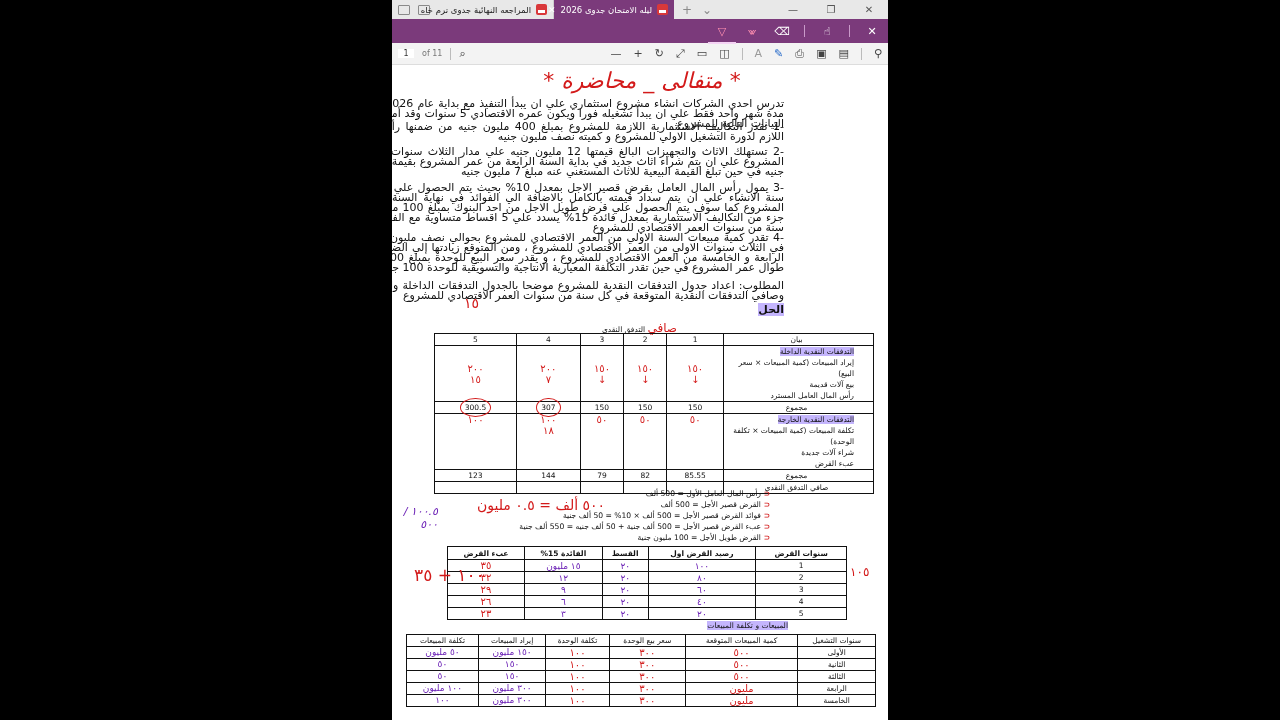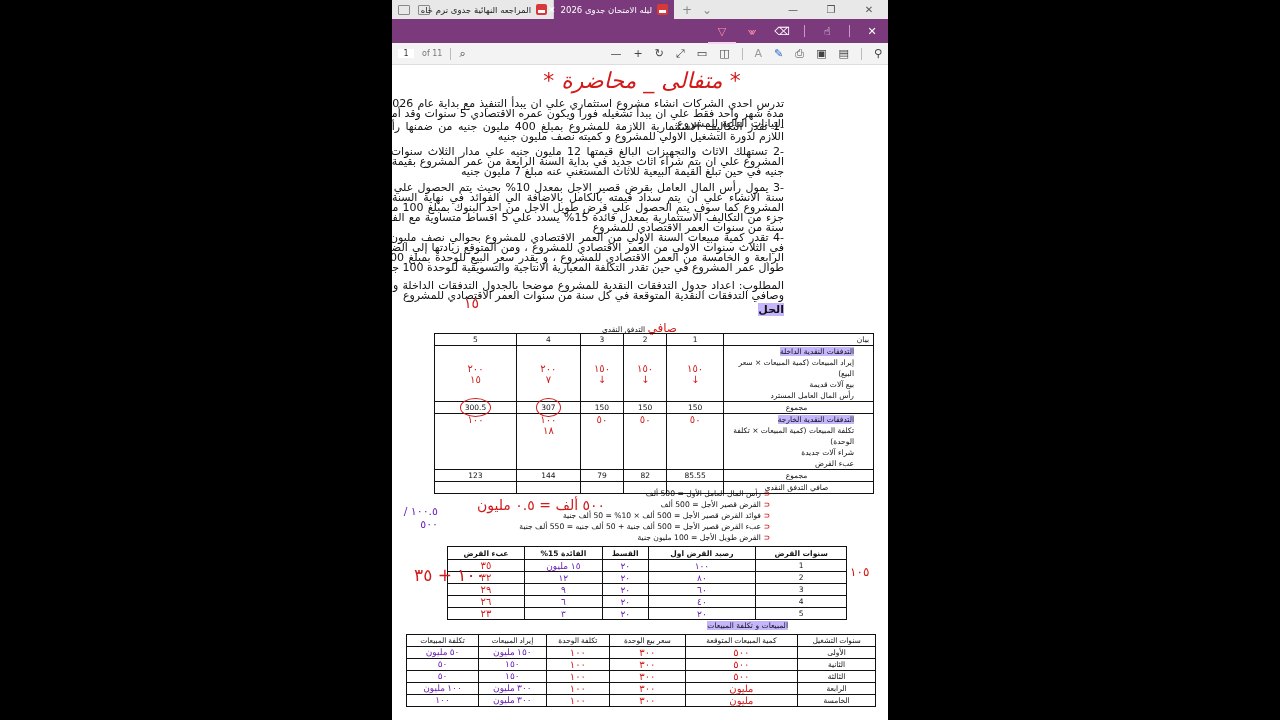--- a/index.html
+++ b/index.html
@@ -59,21 +59,21 @@
   .notes { position: absolute; top: 423px; right: 30px; font-size: 7.6px; line-height: 11px; text-align: right; }
   .notes li { list-style: none; }
   .notes li::before { content: "⊂ "; color: #d31a1a; font-weight: bold; }
 
   .loan-table { position: absolute; top: 481px; left: 55px; width: 400px; }
   .loan-table td { height: 11.5px; }
   .loan-table th { height: 13px; background: #fff; font-weight: bold; }
 
   .sales-caption { position: absolute; top: 556px; right: 12px; font-size: 7.6px; }
   .sales-table { position: absolute; top: 569px; left: 14px; width: 470px; }
-  .sales-table td, .sales-table th { height: 11.5px; font-family: Liberation Serif, serif; }
+  .sales-table td, .sales-table th { height: 11.5px; }
 
   .margin-ink { position: absolute; font-family: "DejaVu Sans", sans-serif; }
 </style>
 </head>
 <body>
 
 <div class="win">
 
   <div class="tabbar">
     <div class="lead">
@@ -158,21 +158,21 @@
     <div class="para bold" style="top:240px;"><span class="hl">الحل</span></div>
     <div class="margin-ink hw-red" style="top:230px; left:72px; font-size:14px;">١٥</div>
 
     <div class="cf-caption">
       <span class="ink">صافي</span>
       <span>التدفق النقدي</span>
     </div>
     <table class="cf-table">
       <tbody>
           <tr>
-        <td class="bayan" style="">بيان</td>
+        <td class="bayan" style="text-align:center">بيان</td>
         <td>1</td>
         <td>2</td>
         <td>3</td>
         <td>4</td>
         <td>5</td>
       </tr>
       <tr>
         <td class="block">
           <span class="hl">التدفقات النقدية الداخلة</span><br>
           <span>إيراد المبيعات (كمية المبيعات × سعر البيع)</span><br>
@@ -226,21 +226,21 @@
       </table>
 
     <ul class="notes">
       <li>رأس المال العامل الأول = 500 ألف</li>
       <li>القرض قصير الأجل = 500 ألف</li>
       <li>فوائد القرض قصير الأجل = 500 ألف × 10% = 50 ألف جنية</li>
       <li>عبء القرض قصير الأجل = 500 ألف جنية + 50 ألف جنيه = 550 ألف جنية</li>
       <li>القرض طويل الأجل = 100 مليون جنية</li>
     </ul>
     <div class="margin-ink hw-red" style="top:432px; left:85px; font-size:14px;">٥٠٠ ألف = ٠.٥ مليون</div>
-    <div class="margin-ink hw-purple" style="top:440px; left:6px; font-size:11px; width:40px; direction:rtl;">١٠٠.٥ / ٥٠٠</div>
+    <div class="margin-ink hw-purple" style="top:440px; left:6px; font-size:11px; width:40px; direction:rtl;font-style:italic;">١٠٠.٥ / ٥٠٠</div>
     <div class="margin-ink hw-red" style="top:500px; left:458px; font-size:12px;">١٠٥</div>
 
     <table class="loan-table">
       <tbody>
           <tr>
         <th>سنوات القرض</th>
         <th>رصيد القرض اول</th>
         <th>القسط</th>
         <th>الفائدة 15%</th>
         <th>عبء القرض</th>

